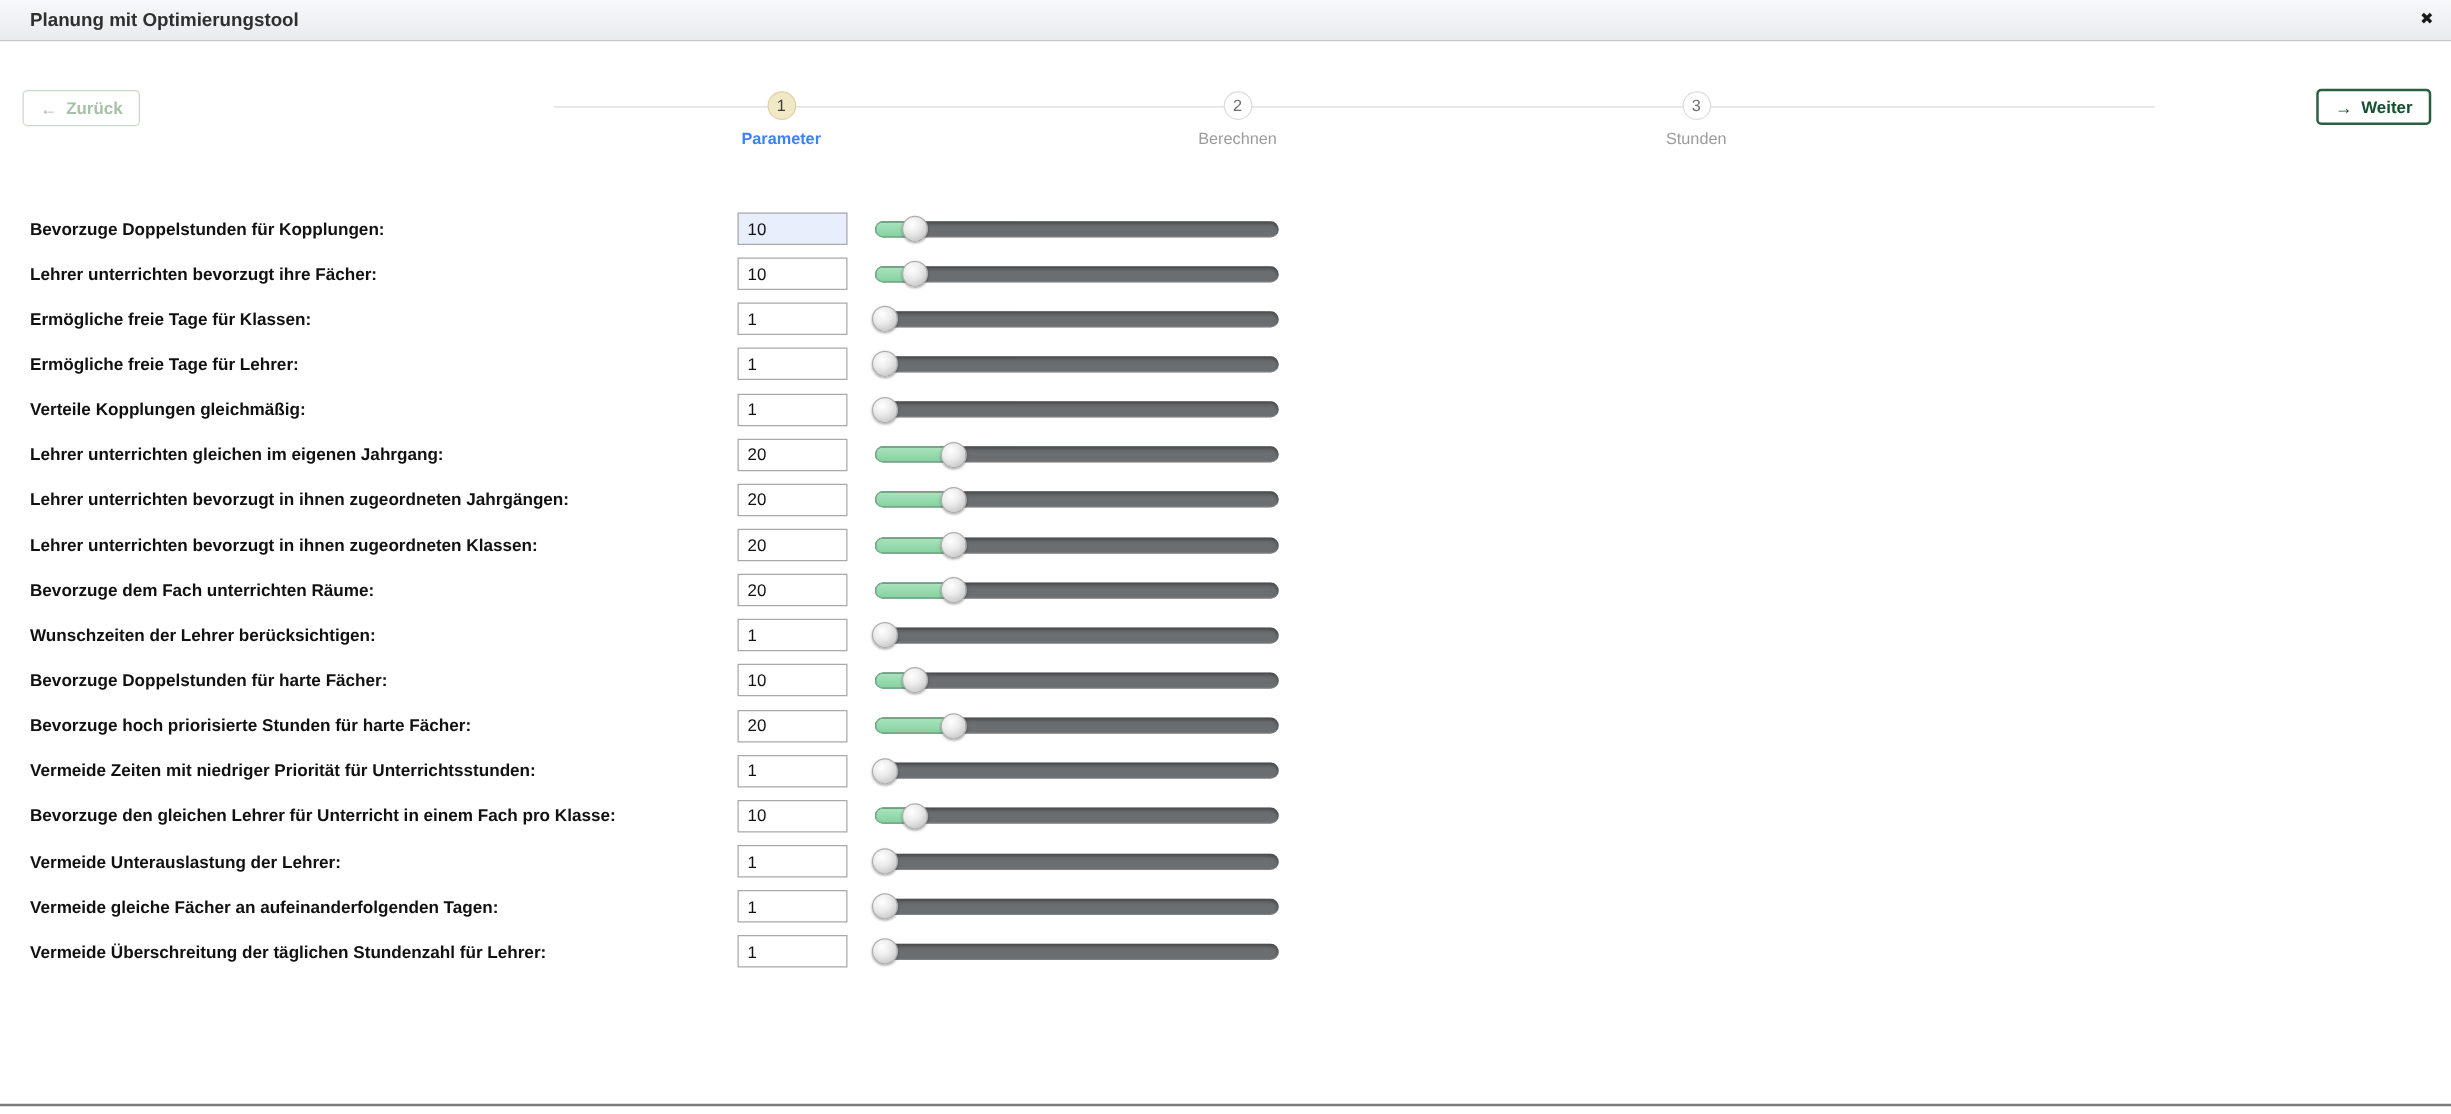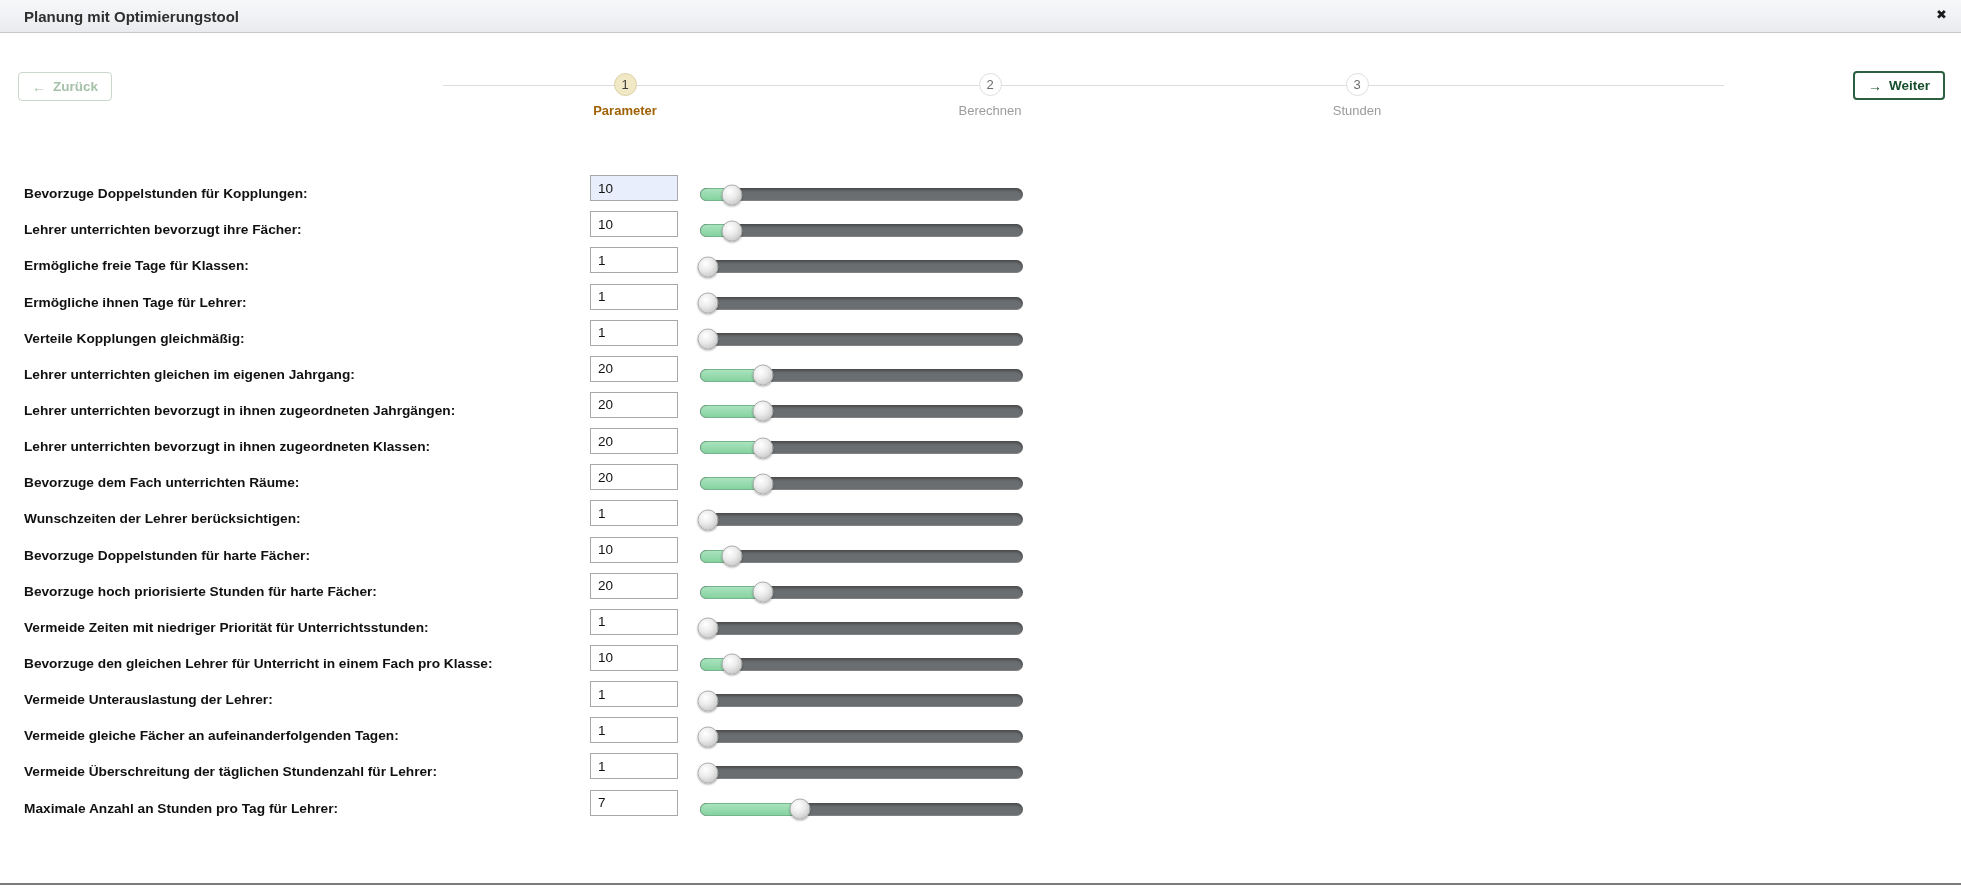--- a/index.html
+++ b/index.html
@@ -48,29 +48,29 @@
     background:#ffffff;border:1px solid #dedede;box-sizing:border-box;
     font-size:13px;color:#6e6e6e;line-height:21px;text-align:center;
   }
   .step .step-label{
     margin-top:7px;font-size:13px;color:#9b9b9b;
   }
   .step.active .circle{
     background:#f1e8c6;border-color:#ddd1a6;color:#3c3c3c;
   }
   .step.active .step-label{
-    color:#a16207;font-weight:bold;
+    color:#3b82f6;font-weight:bold;
   }
   .step1{left:625px;} .step2{left:990px;} .step3{left:1357px;}
   
   .params{
     position:absolute;left:24px;top:165px;
   }
   .row{
-    height:36.15px;display:flex;align-items:flex-end;
+    height:36.15px;display:flex;align-items:center;
   }
   .row .label{
     width:566px;font-size:13.7px;font-weight:bold;color:#111111;
   }
   .row input{
     width:88px;height:26px;box-sizing:border-box;border:1px solid #a9a9a9;
     font-family:"Liberation Sans","DejaVu Sans",sans-serif;
     font-size:13.5px;color:#111;padding:0 0 0 7px;background:#ffffff;outline:none;
   }
   .row input.focused{background:#e8eefb;}
@@ -150,21 +150,21 @@
   <div class="row">
     <div class="label">Ermögliche freie Tage für Klassen:</div>
     <input type="text" value="1" style="">
     <div class="slider">
       <div class="fill" style="width: 2.5%;"></div>
       <div class="thumb" style="left: 2.5%;"></div>
     </div>
   </div>
 
   <div class="row">
-    <div class="label">Ermögliche ihnen Tage für Lehrer:</div>
+    <div class="label">Ermögliche freie Tage für Lehrer:</div>
     <input type="text" value="1" style="">
     <div class="slider">
       <div class="fill" style="width: 2.5%;"></div>
       <div class="thumb" style="left: 2.5%;"></div>
     </div>
   </div>
 
   <div class="row">
     <div class="label">Verteile Kopplungen gleichmäßig:</div>
     <input type="text" value="1" style="">
@@ -276,23 +276,15 @@
 
   <div class="row">
     <div class="label">Vermeide Überschreitung der täglichen Stundenzahl für Lehrer:</div>
     <input type="text" value="1" style="">
     <div class="slider">
       <div class="fill" style="width: 2.5%;"></div>
       <div class="thumb" style="left: 2.5%;"></div>
     </div>
   </div>
 
-  <div class="row">
-    <div class="label">Maximale Anzahl an Stunden pro Tag für Lehrer:</div>
-    <input type="text" value="7" style="">
-    <div class="slider">
-      <div class="fill" style="width: 31%;"></div>
-      <div class="thumb" style="left: 31%;"></div>
-    </div>
-  </div>
 </div>
 
 <div class="footer-line"></div>
 
 </body></html>

